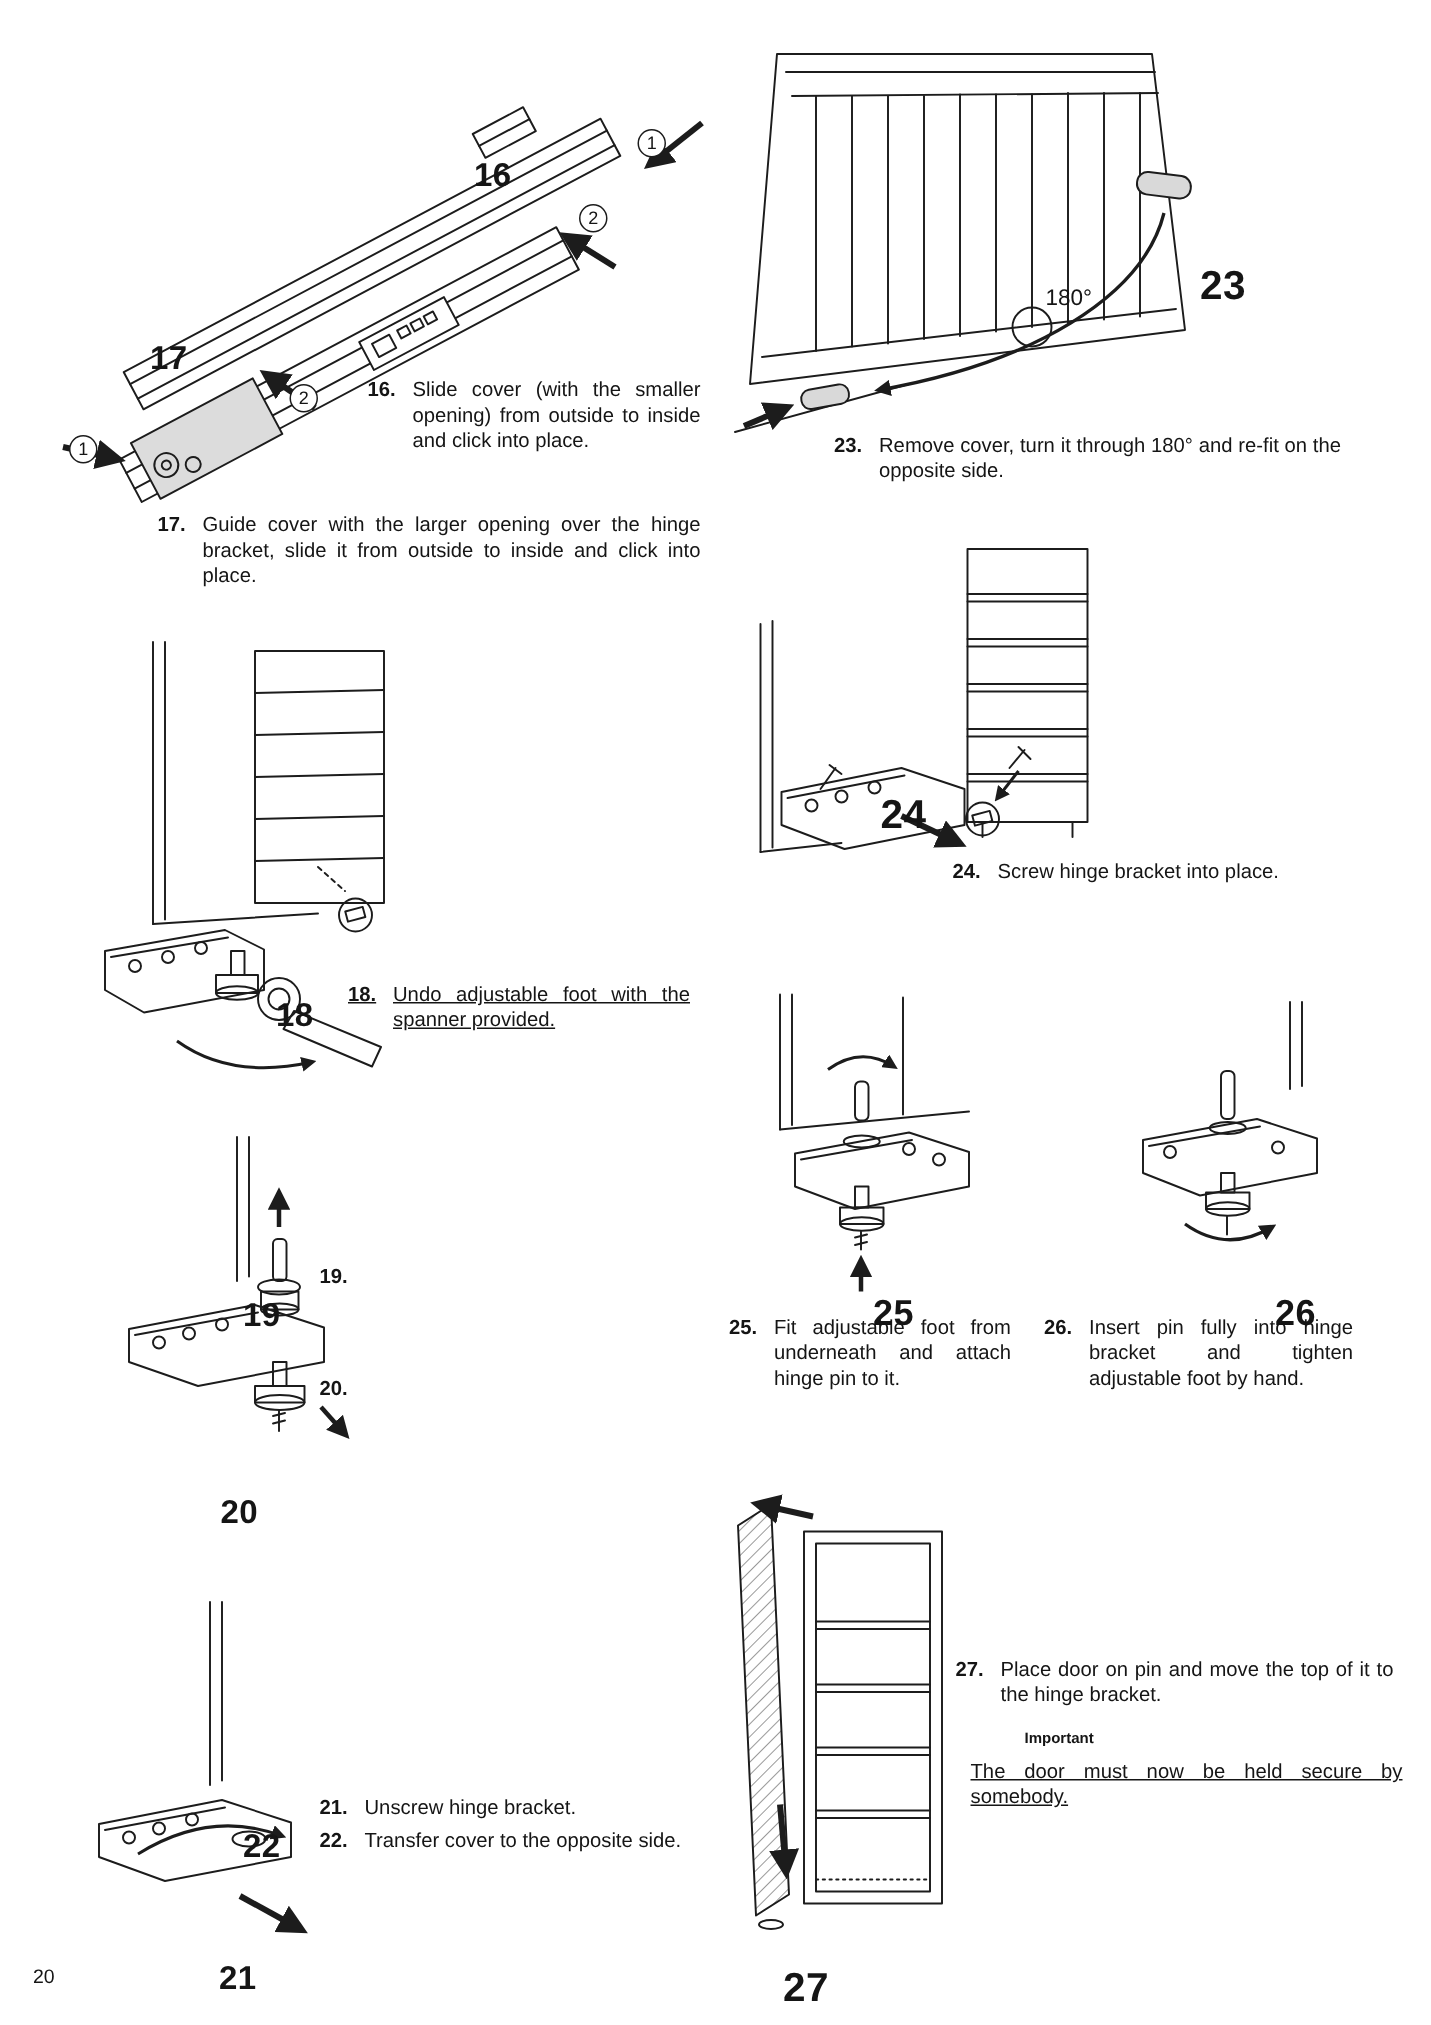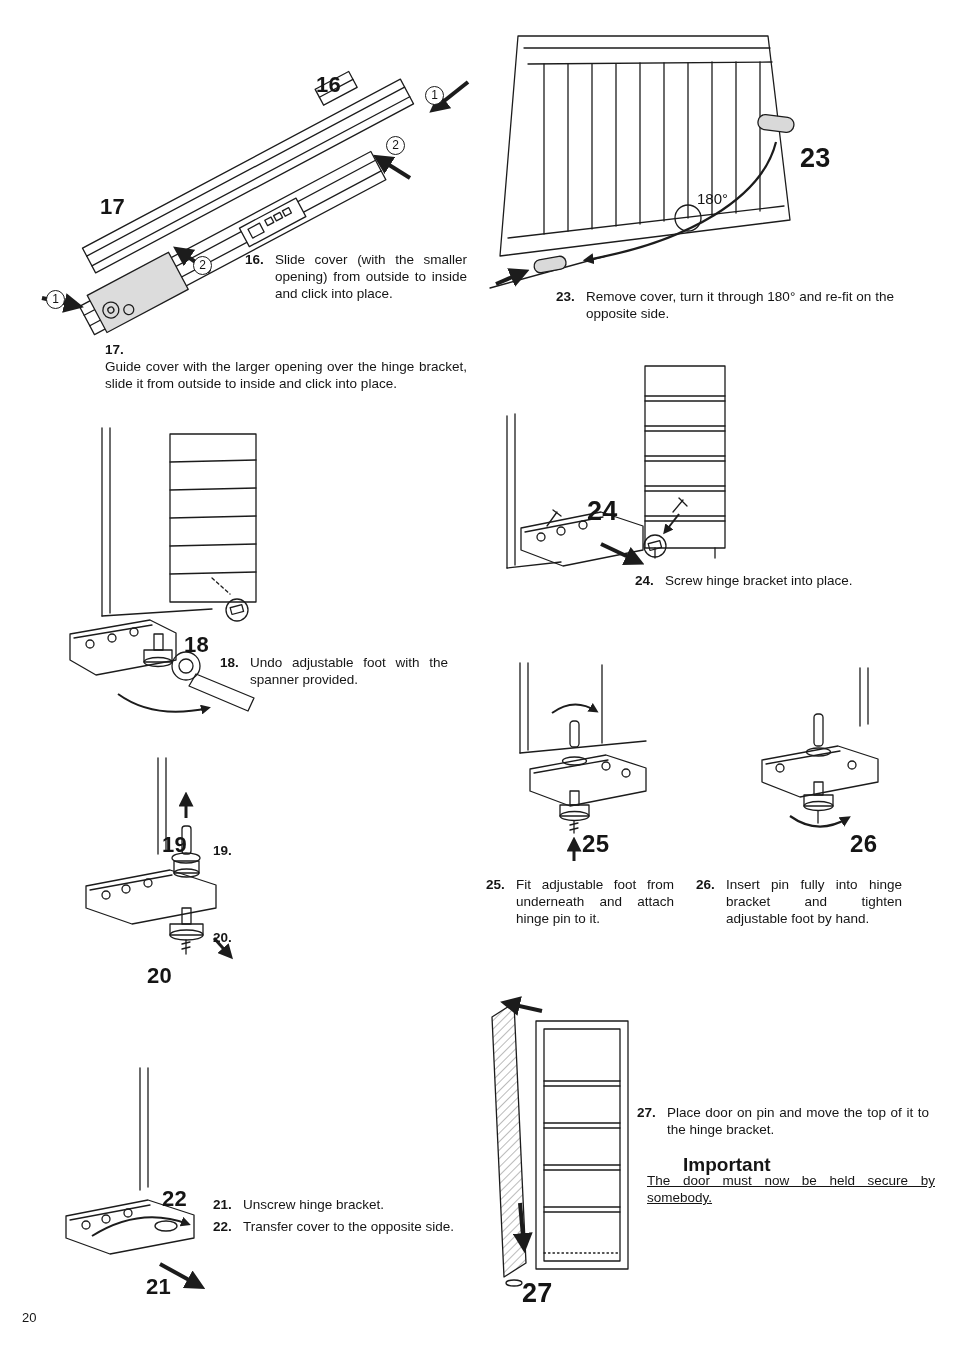--- a/index.html
+++ b/index.html
@@ -2,30 +2,30 @@
 <html><head>
 <meta charset="utf-8">
 <style>
   * { margin:0; padding:0; box-sizing:border-box; }
   html,body { width:954px; height:1350px; background:#ffffff; }
   body { font-family:"Liberation Sans","DejaVu Sans",sans-serif; color:#151515; position:relative; overflow:hidden; }
   .fig { position:absolute; }
   .fig svg { display:block; width:100%; height:100%; overflow:visible; }
   .ln { stroke:#1c1c1c; fill:none; stroke-width:1.3; stroke-linecap:round; stroke-linejoin:round; }
   .thk { stroke:#1c1c1c; fill:none; stroke-linecap:butt; }
-  .fig-label { position:absolute; font-weight:bold; font-size:22px; letter-spacing:0.3px; }
+  .fig-label { position:absolute; font-weight:bold; font-size:22px; letter-spacing:0.3px;margin-top:32px; }
   .fig-label.lg { font-size:27px; }
   .fig-label.md { font-size:24px; }
   .step { position:absolute; display:flex; font-size:13.5px; line-height:17px; }
   .step .step-num { font-weight:bold; width:30px; flex:0 0 auto; }
   .step .step-text { flex:1; text-align:justify; }
   .callout { position:absolute; width:19px; height:19px; border:1.4px solid #1c1c1c; border-radius:50%;
              font-size:12px; line-height:17px; text-align:center; background:#fff; }
   .angle-label { position:absolute; font-size:15px; }
-  .imp-title { position:absolute; font-size:19px; font-weight:bold;padding-left:36px; }
+  .imp-title { position:absolute; font-size:10px; font-weight:bold;padding-left:36px; }
   .imp-text { position:absolute; font-size:13.5px; line-height:17px; text-align:justify; }
   .page-num { position:absolute; font-size:13px; }
 </style>
 </head>
 <body>
 
 <div class="fig" style="left:38px; top:36px; width:435px; height:290px;">
   <svg viewBox="0 0 435 290">
     <defs>
         <marker id="m16" markerWidth="5" markerHeight="5" refX="3.5" refY="2.5" orient="auto">
@@ -353,32 +353,32 @@
 <div class="callout" style="left:425px; top:86px;">1</div>
 <div class="callout" style="left:386px; top:136px;">2</div>
 <div class="callout" style="left:193px; top:256px;">2</div>
 <div class="callout" style="left:46px;  top:290px;">1</div>
 <div class="angle-label" style="left:697px; top:190px;">180°</div>
 
 <div class="step" style="left:245px; top:251px; width:222px;">
   <span class="step-num">16.</span>
   <span class="step-text">Slide cover (with the smaller opening) from outside to inside and click into place.</span>
 </div>
-<div class="step" style="left:105px; top:341px; width:362px;flex-direction:column;">
+<div class="step" style="left:105px; top:341px; width:362px;">
   <span class="step-num">17.</span>
   <span class="step-text">Guide cover with the larger opening over the hinge bracket, slide it from outside to inside and click into place.</span>
 </div>
-<div class="step" style="left:220px; top:654px; width:228px;">
+<div class="step" style="left:232px; top:654px; width:228px;text-decoration:underline;">
   <span class="step-num">18.</span>
   <span class="step-text">Undo adjustable foot with the spanner provided.</span>
 </div>
 <div class="step" style="left:213px; top:842px; width:258px;align-items:center;">
   <span class="step-num">19.</span>
 </div>
-<div class="step" style="left:213px; top:917px; width:258px;margin-top:12px;">
+<div class="step" style="left:213px; top:917px; width:258px;">
   <span class="step-num">20.</span>
 </div>
 <div class="step" style="left:213px; top:1196px; width:258px;">
   <span class="step-num">21.</span>
   <span class="step-text">Unscrew hinge bracket.</span>
 </div>
 <div class="step" style="left:213px; top:1218px; width:258px;">
   <span class="step-num">22.</span>
   <span class="step-text">Transfer cover to the opposite side.</span>
 </div>

